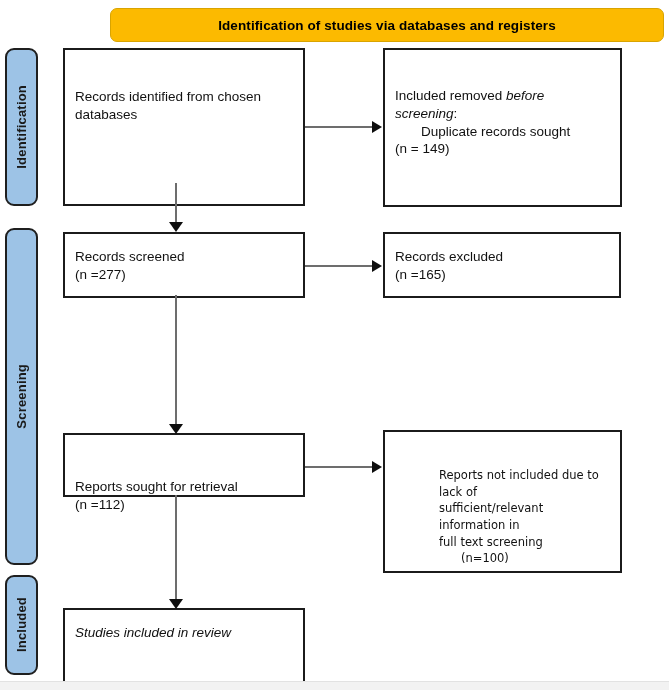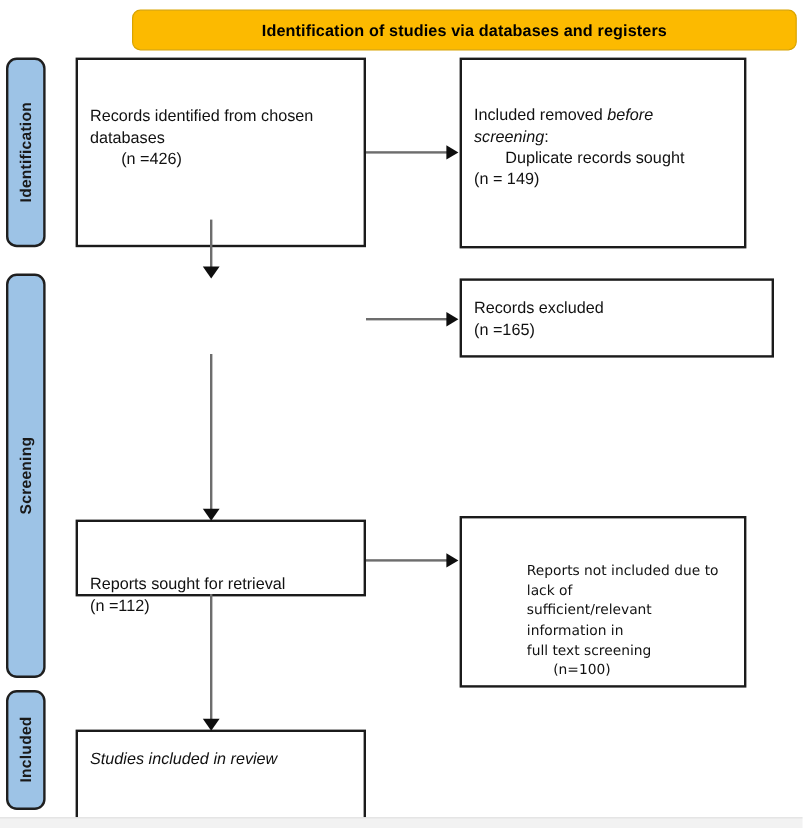--- a/index.html
+++ b/index.html
@@ -104,21 +104,21 @@
     font-family: "DejaVu Sans", sans-serif;
     font-size: 11.5px;
     line-height: 1.45;
   }
   .narrow .indent { padding-left: 22px; }
 
   
   #box-identified   { left: 63px;  top: 48px;  width: 242px; height: 158px; }
   #box-removed      { left: 383px; top: 48px;  width: 239px; height: 159px; }
   #box-screened     { left: 63px;  top: 232px; width: 242px; height: 66px;  }
-  #box-excluded     { left: 383px; top: 232px; width: 262px; height: 66px;  }
+  #box-excluded     { left: 383px; top: 232px; width: 238px; height: 66px;  }
   #box-sought       { left: 63px;  top: 433px; width: 242px; height: 64px;  }
   #box-notincluded  { left: 383px; top: 430px; width: 239px; height: 143px; }
   #box-included     { left: 63px;  top: 608px; width: 242px; height: 77px; font-style: italic;  }
 
   
   #box-identified  .box-inner { top: 38px; }
   #box-removed     .box-inner { top: 37px; }
   #box-screened    .box-inner { top: 14px; }
   #box-excluded    .box-inner { top: 14px; }
   #box-sought      .box-inner { top: 13px; margin-top: 30px; }
@@ -187,33 +187,38 @@
     <span class="rail-text">Screening</span>
   </div>
   <div class="rail" id="rail-included">
     <span class="rail-text">Included</span>
   </div>
 
   <div class="box" id="box-identified">
     <div class="box-inner">
       <div class="box-line">Records identified from chosen</div>
       <div class="box-line">databases</div>
-      <div class="box-line indent">(n =426)</div>
     </div>
   </div>
 
   <div class="box" id="box-removed">
     <div class="box-inner">
       <div class="box-line"><span>Included removed </span><span class="italic">before</span></div>
       <div class="box-line"><span class="italic">screening</span><span>:</span></div>
       <div class="box-line indent">Duplicate records sought</div>
       <div class="box-line">(n = 149)</div>
     </div>
   </div>
 
+  <div class="box" id="box-screened">
+    <div class="box-inner">
+      <div class="box-line">Records screened</div>
+      <div class="box-line">(n =277)</div>
+    </div>
+  </div>
 
   <div class="box" id="box-excluded">
     <div class="box-inner">
       <div class="box-line">Records excluded</div>
       <div class="box-line">(n =165)</div>
     </div>
   </div>
 
   <div class="box" id="box-sought">
     <div class="box-inner">

